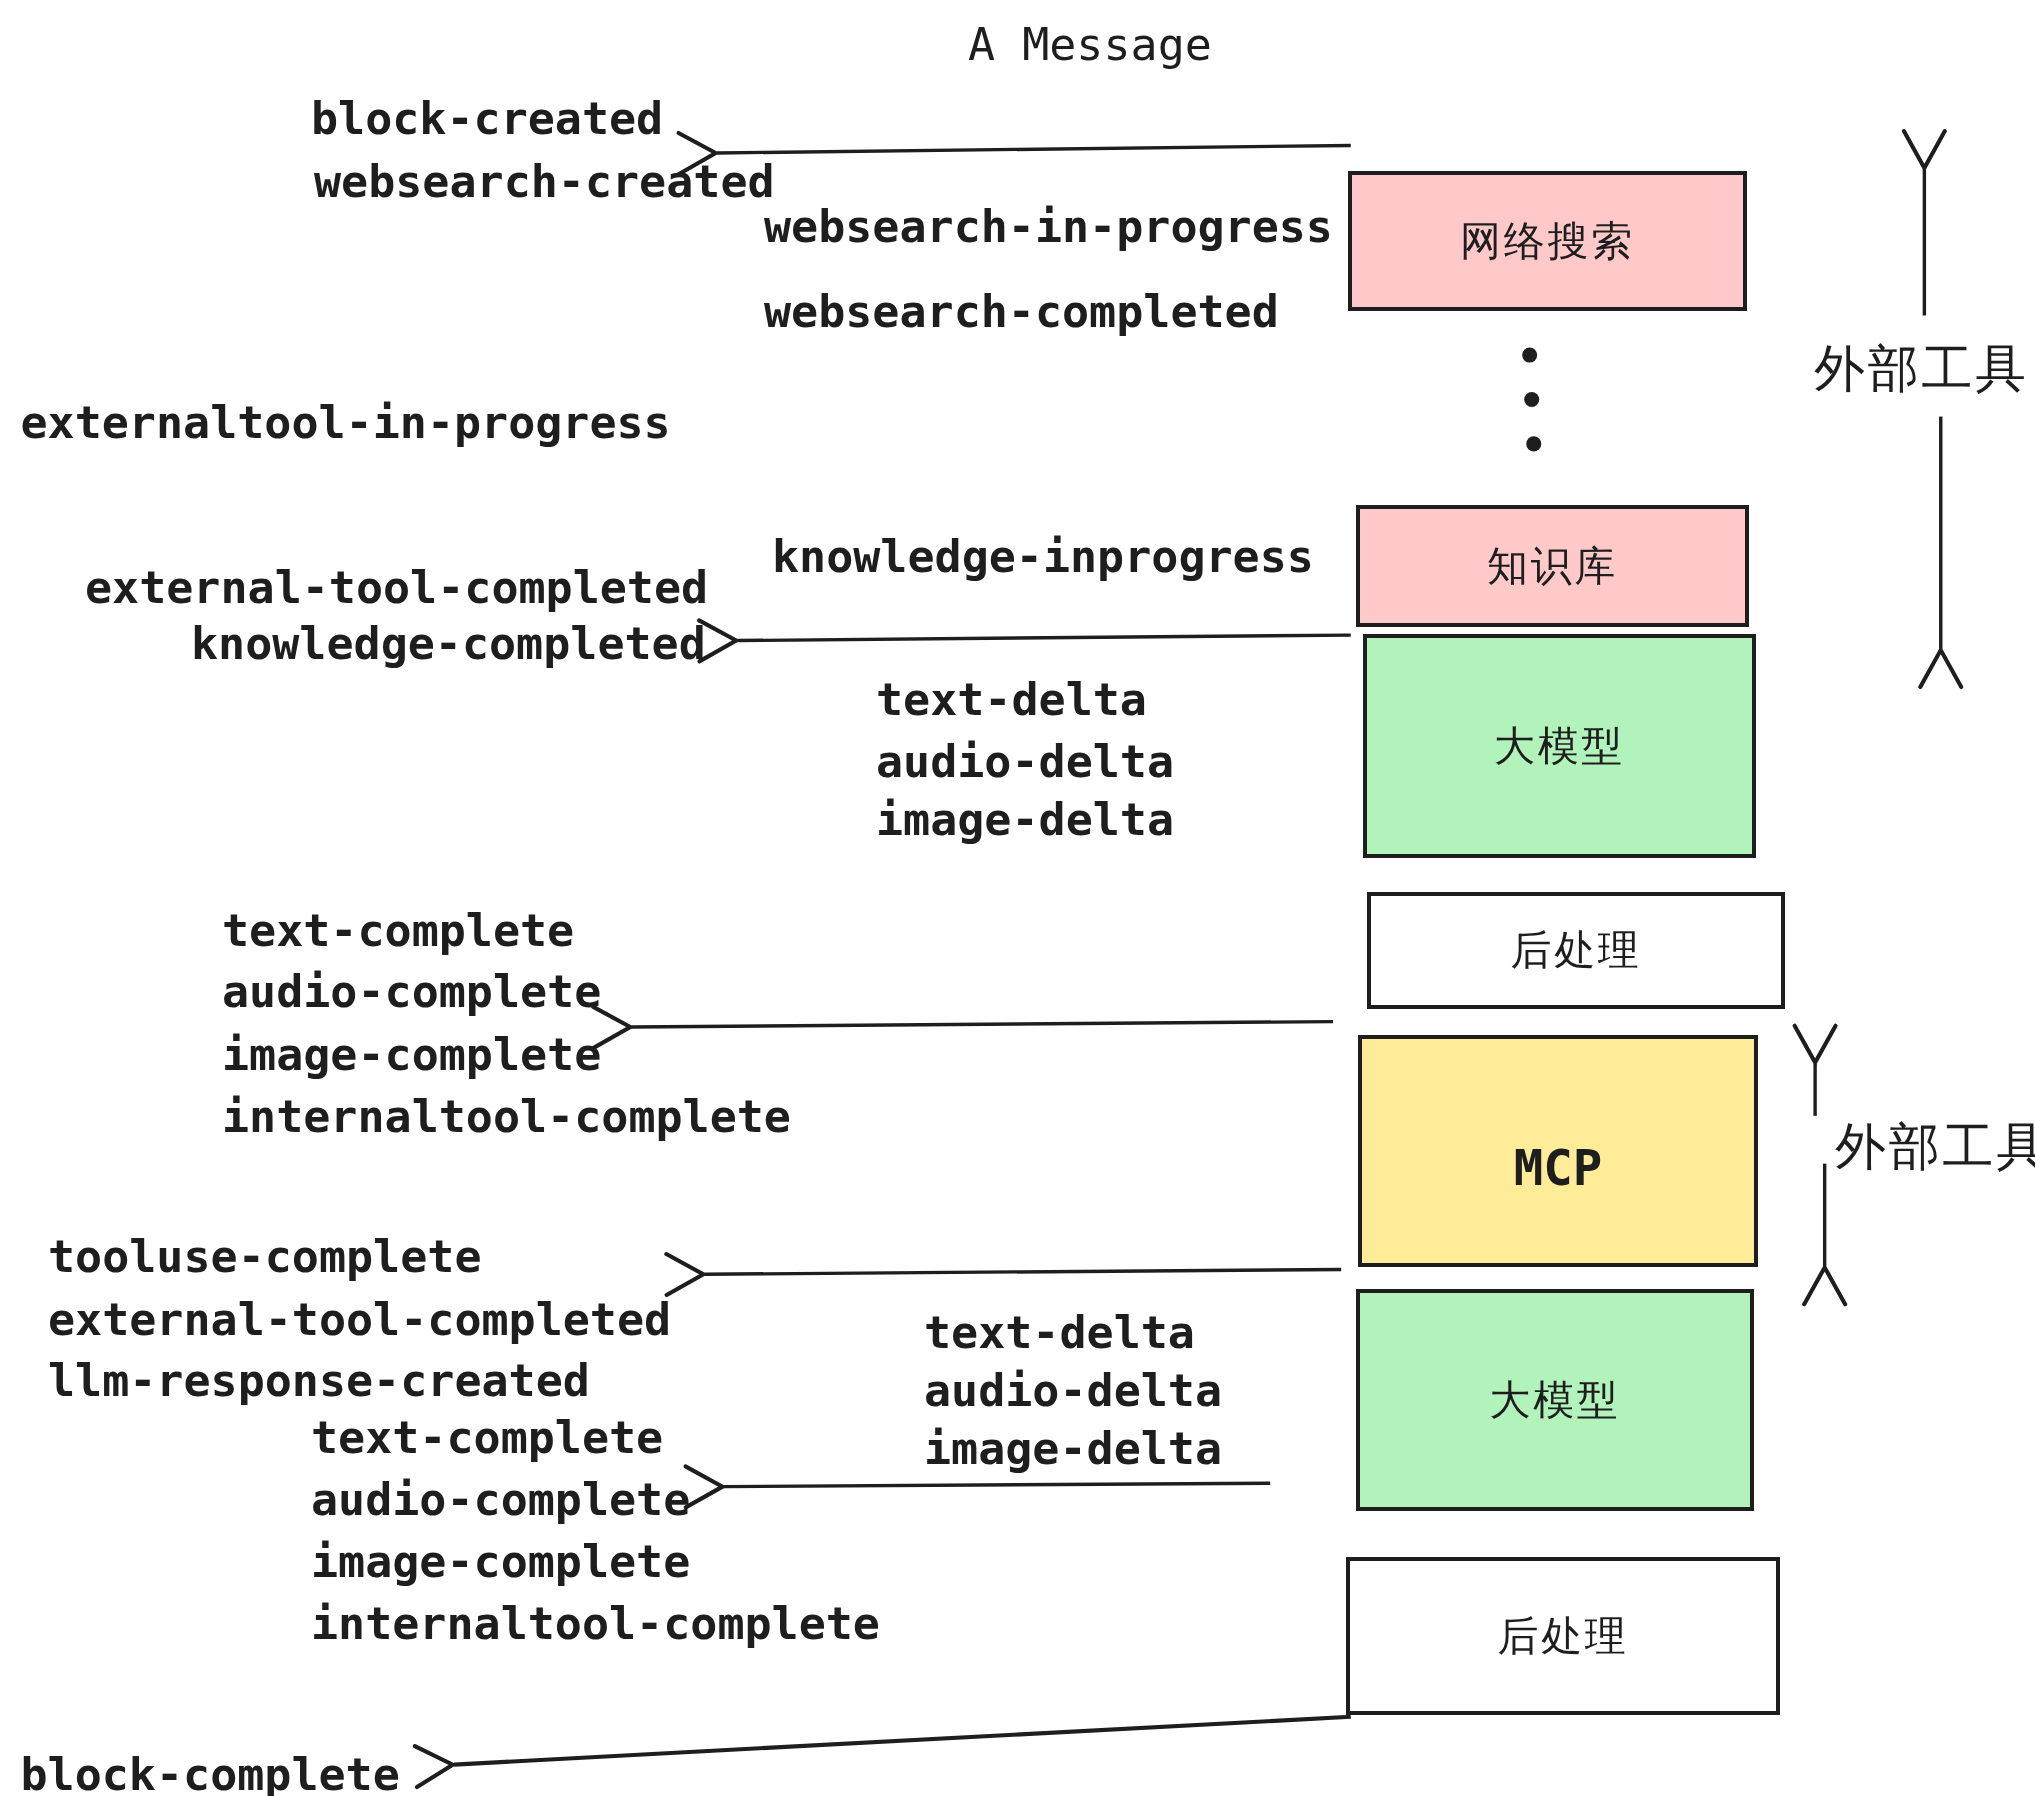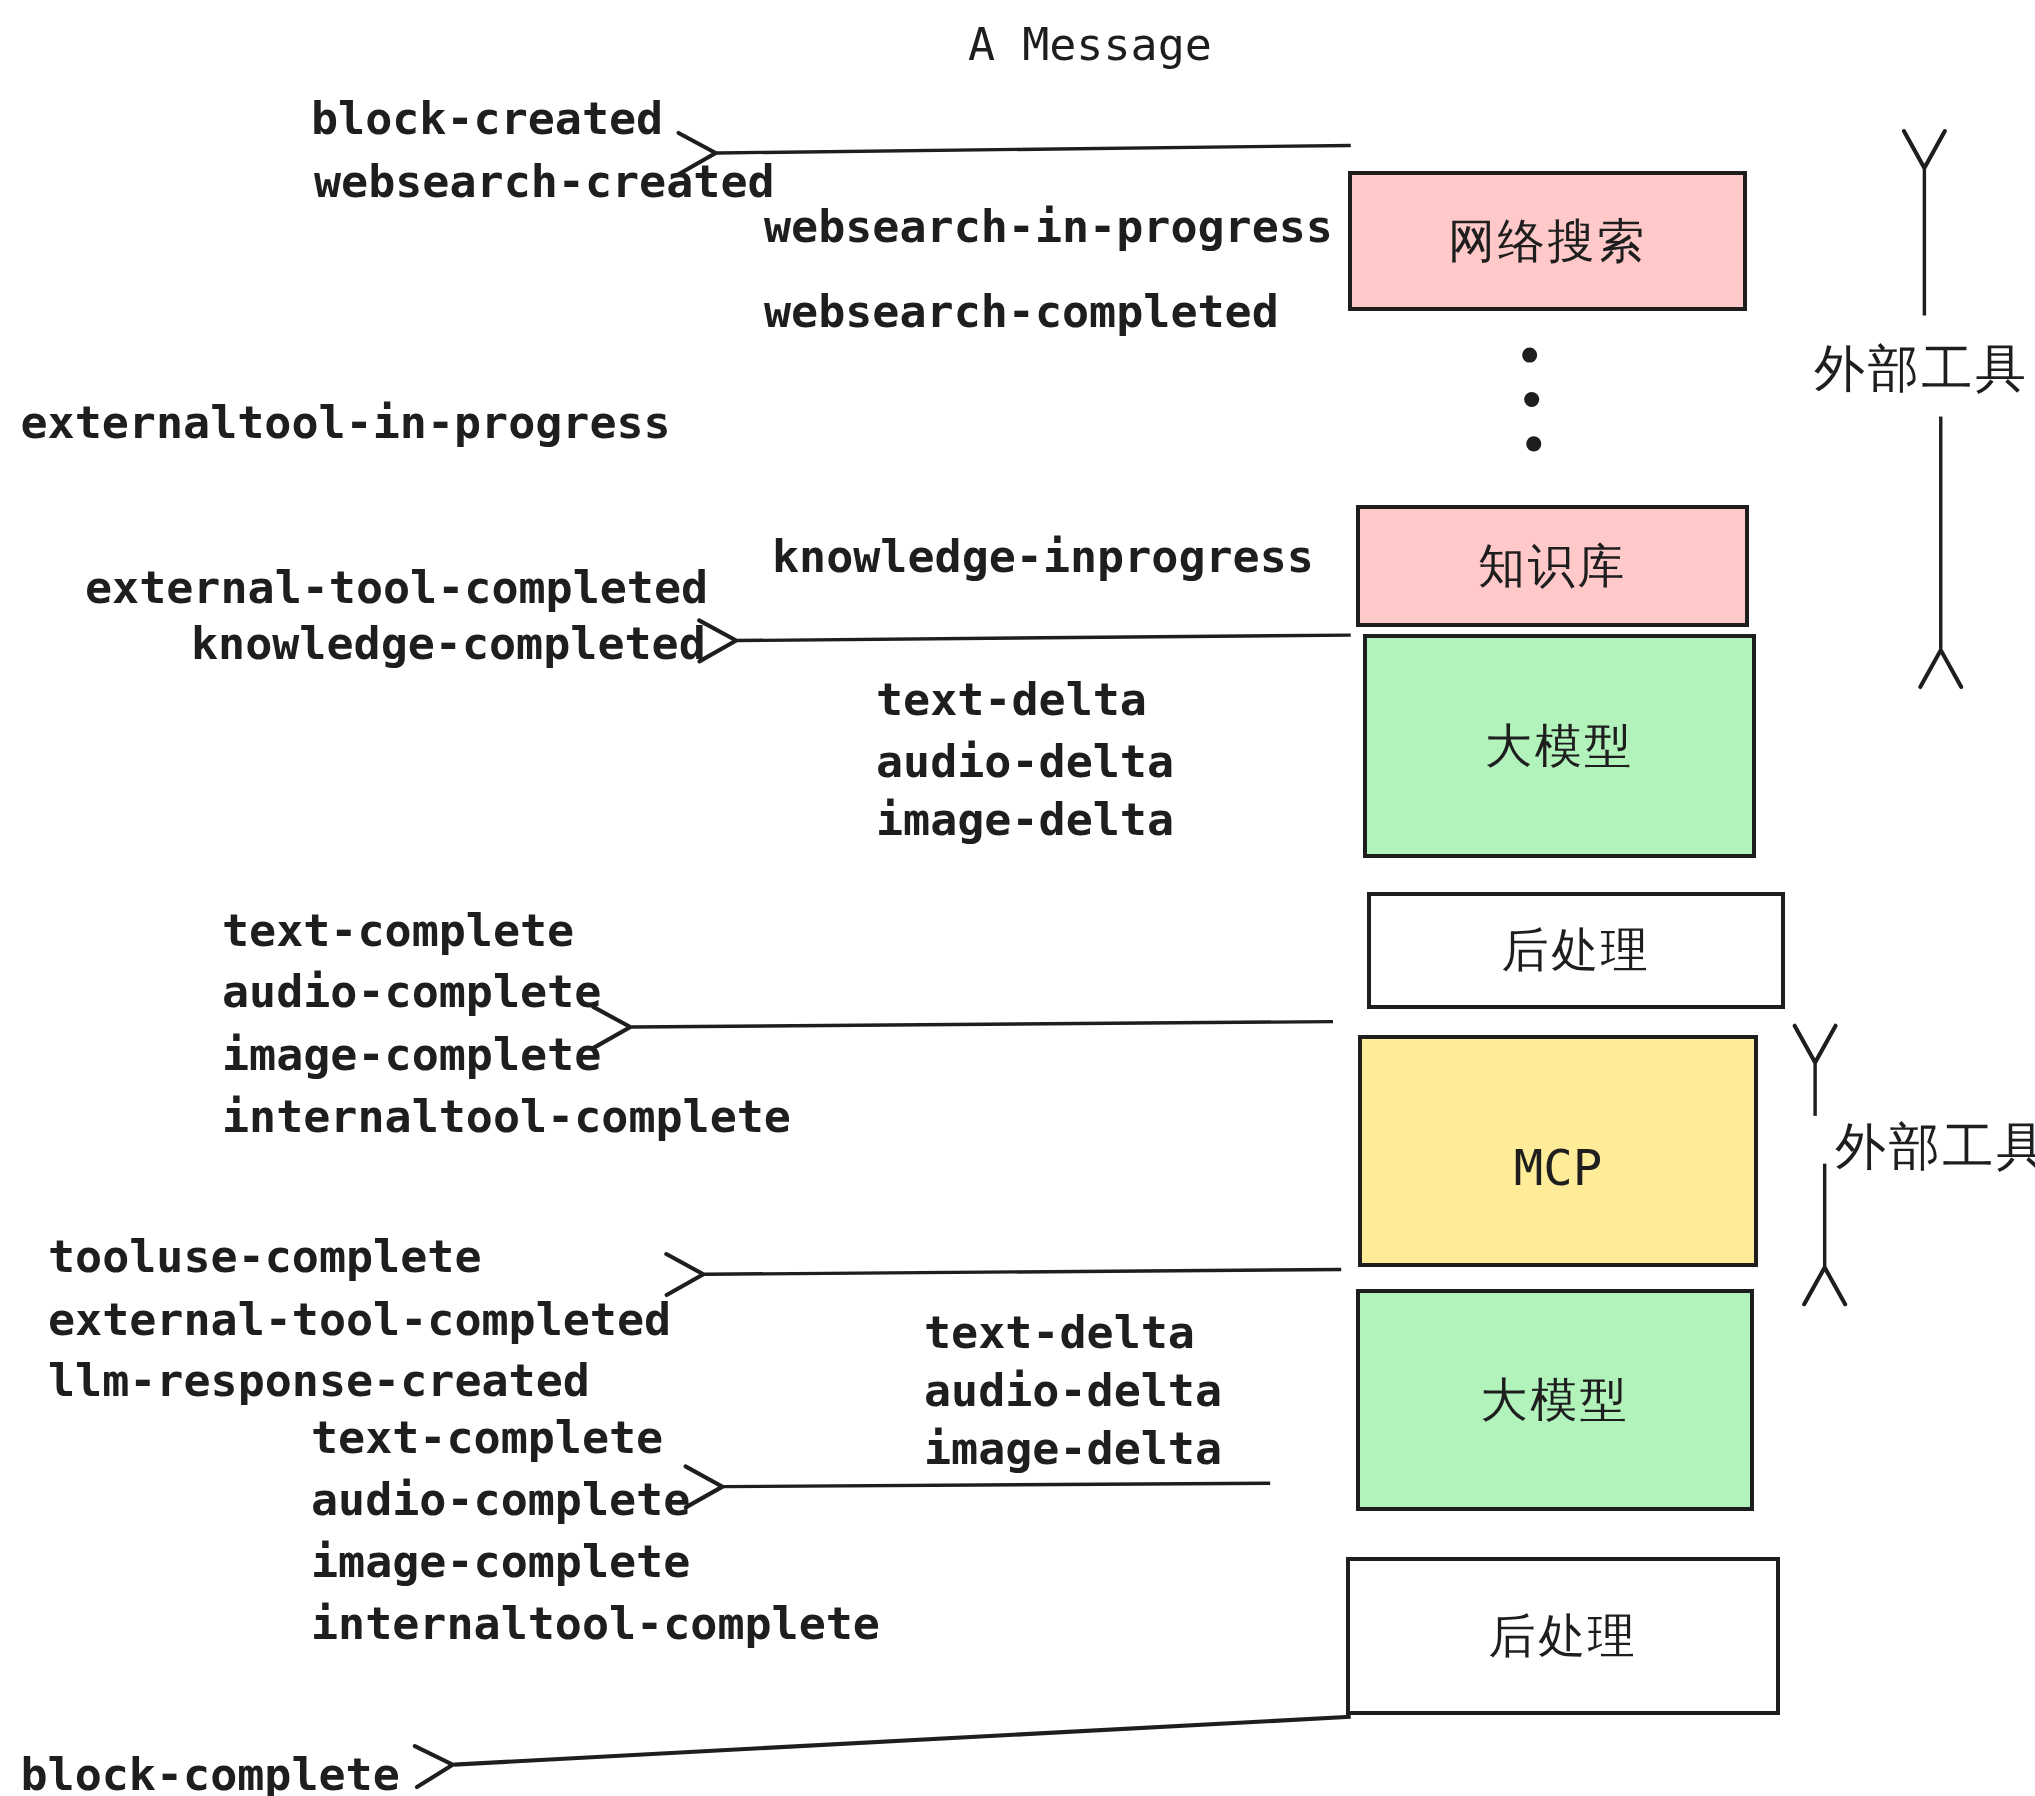--- a/index.html
+++ b/index.html
@@ -5,23 +5,23 @@
   html,body{margin:0;padding:0;background:#ffffff;}
   .canvas{position:relative;width:2035px;height:1796px;background:#ffffff;overflow:hidden;
           font-family:"DejaVu Sans",sans-serif;color:#1e1e1e;}
   svg.overlay{position:absolute;left:0;top:0;width:2035px;height:1796px;pointer-events:none;}
   .title{position:absolute;left:968px;top:18.4px;font-family:"DejaVu Sans Mono",monospace;
          font-weight:400;font-size:45px;white-space:nowrap;}
   .evt{position:absolute;font-family:"DejaVu Sans Mono",monospace;font-weight:700;
        font-size:45px;line-height:1.05;white-space:nowrap;}
   .box{position:absolute;border:4.1px solid #1e1e1e;box-sizing:border-box;
        display:flex;align-items:center;justify-content:center;}
-  .box .lbl{font-family:"DejaVu Sans","Liberation Sans",sans-serif;font-size:47px;
+  .box .lbl{font-family:"DejaVu Sans","Liberation Sans",sans-serif;font-size:41px;
             letter-spacing:2.7px;white-space:nowrap;}
-  .box.mono .lbl{font-family:"DejaVu Sans Mono",monospace;font-weight:400;font-size:49px;letter-spacing:0;margin-top:35px;}
+  .box.mono .lbl{font-family:"DejaVu Sans Mono",monospace;font-weight:700;font-size:49px;letter-spacing:0;margin-top:35px;}
   .side{position:absolute;font-family:"DejaVu Sans","Liberation Sans",sans-serif;
         font-size:51px;letter-spacing:2.7px;white-space:nowrap;}
 </style>
 </head>
 <body>
 
 <div class="canvas">
 
   <svg class="overlay" viewBox="0 0 2980 2630" xmlns="http://www.w3.org/2000/svg">
     <defs>

